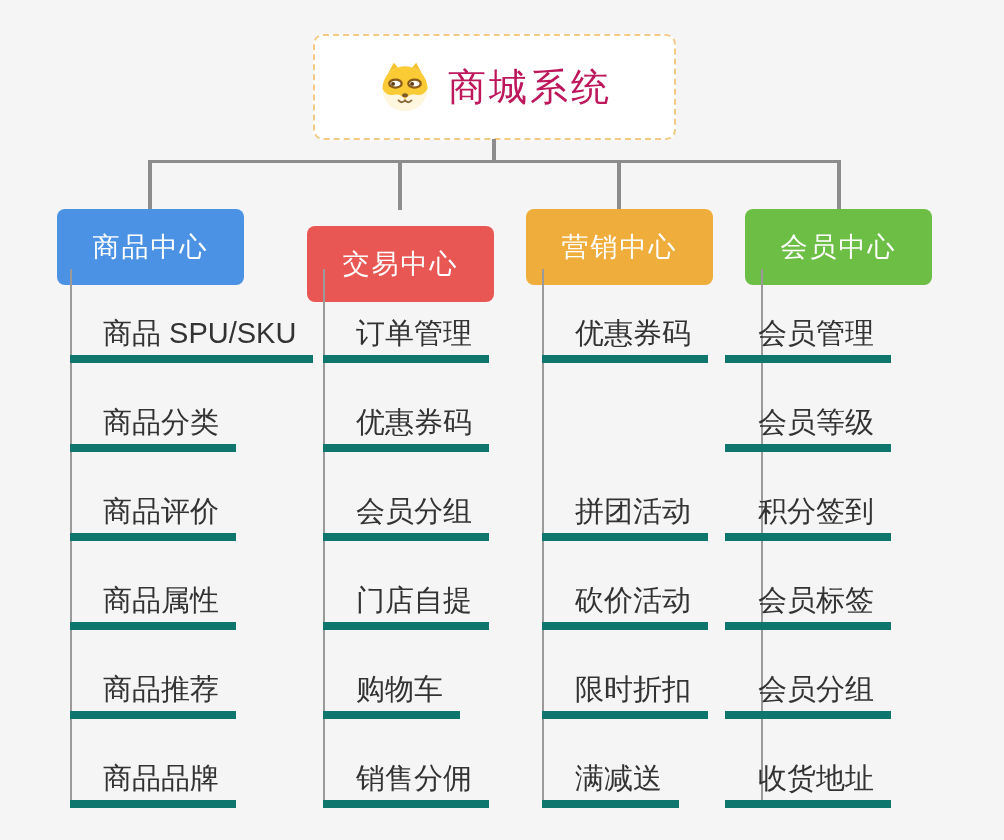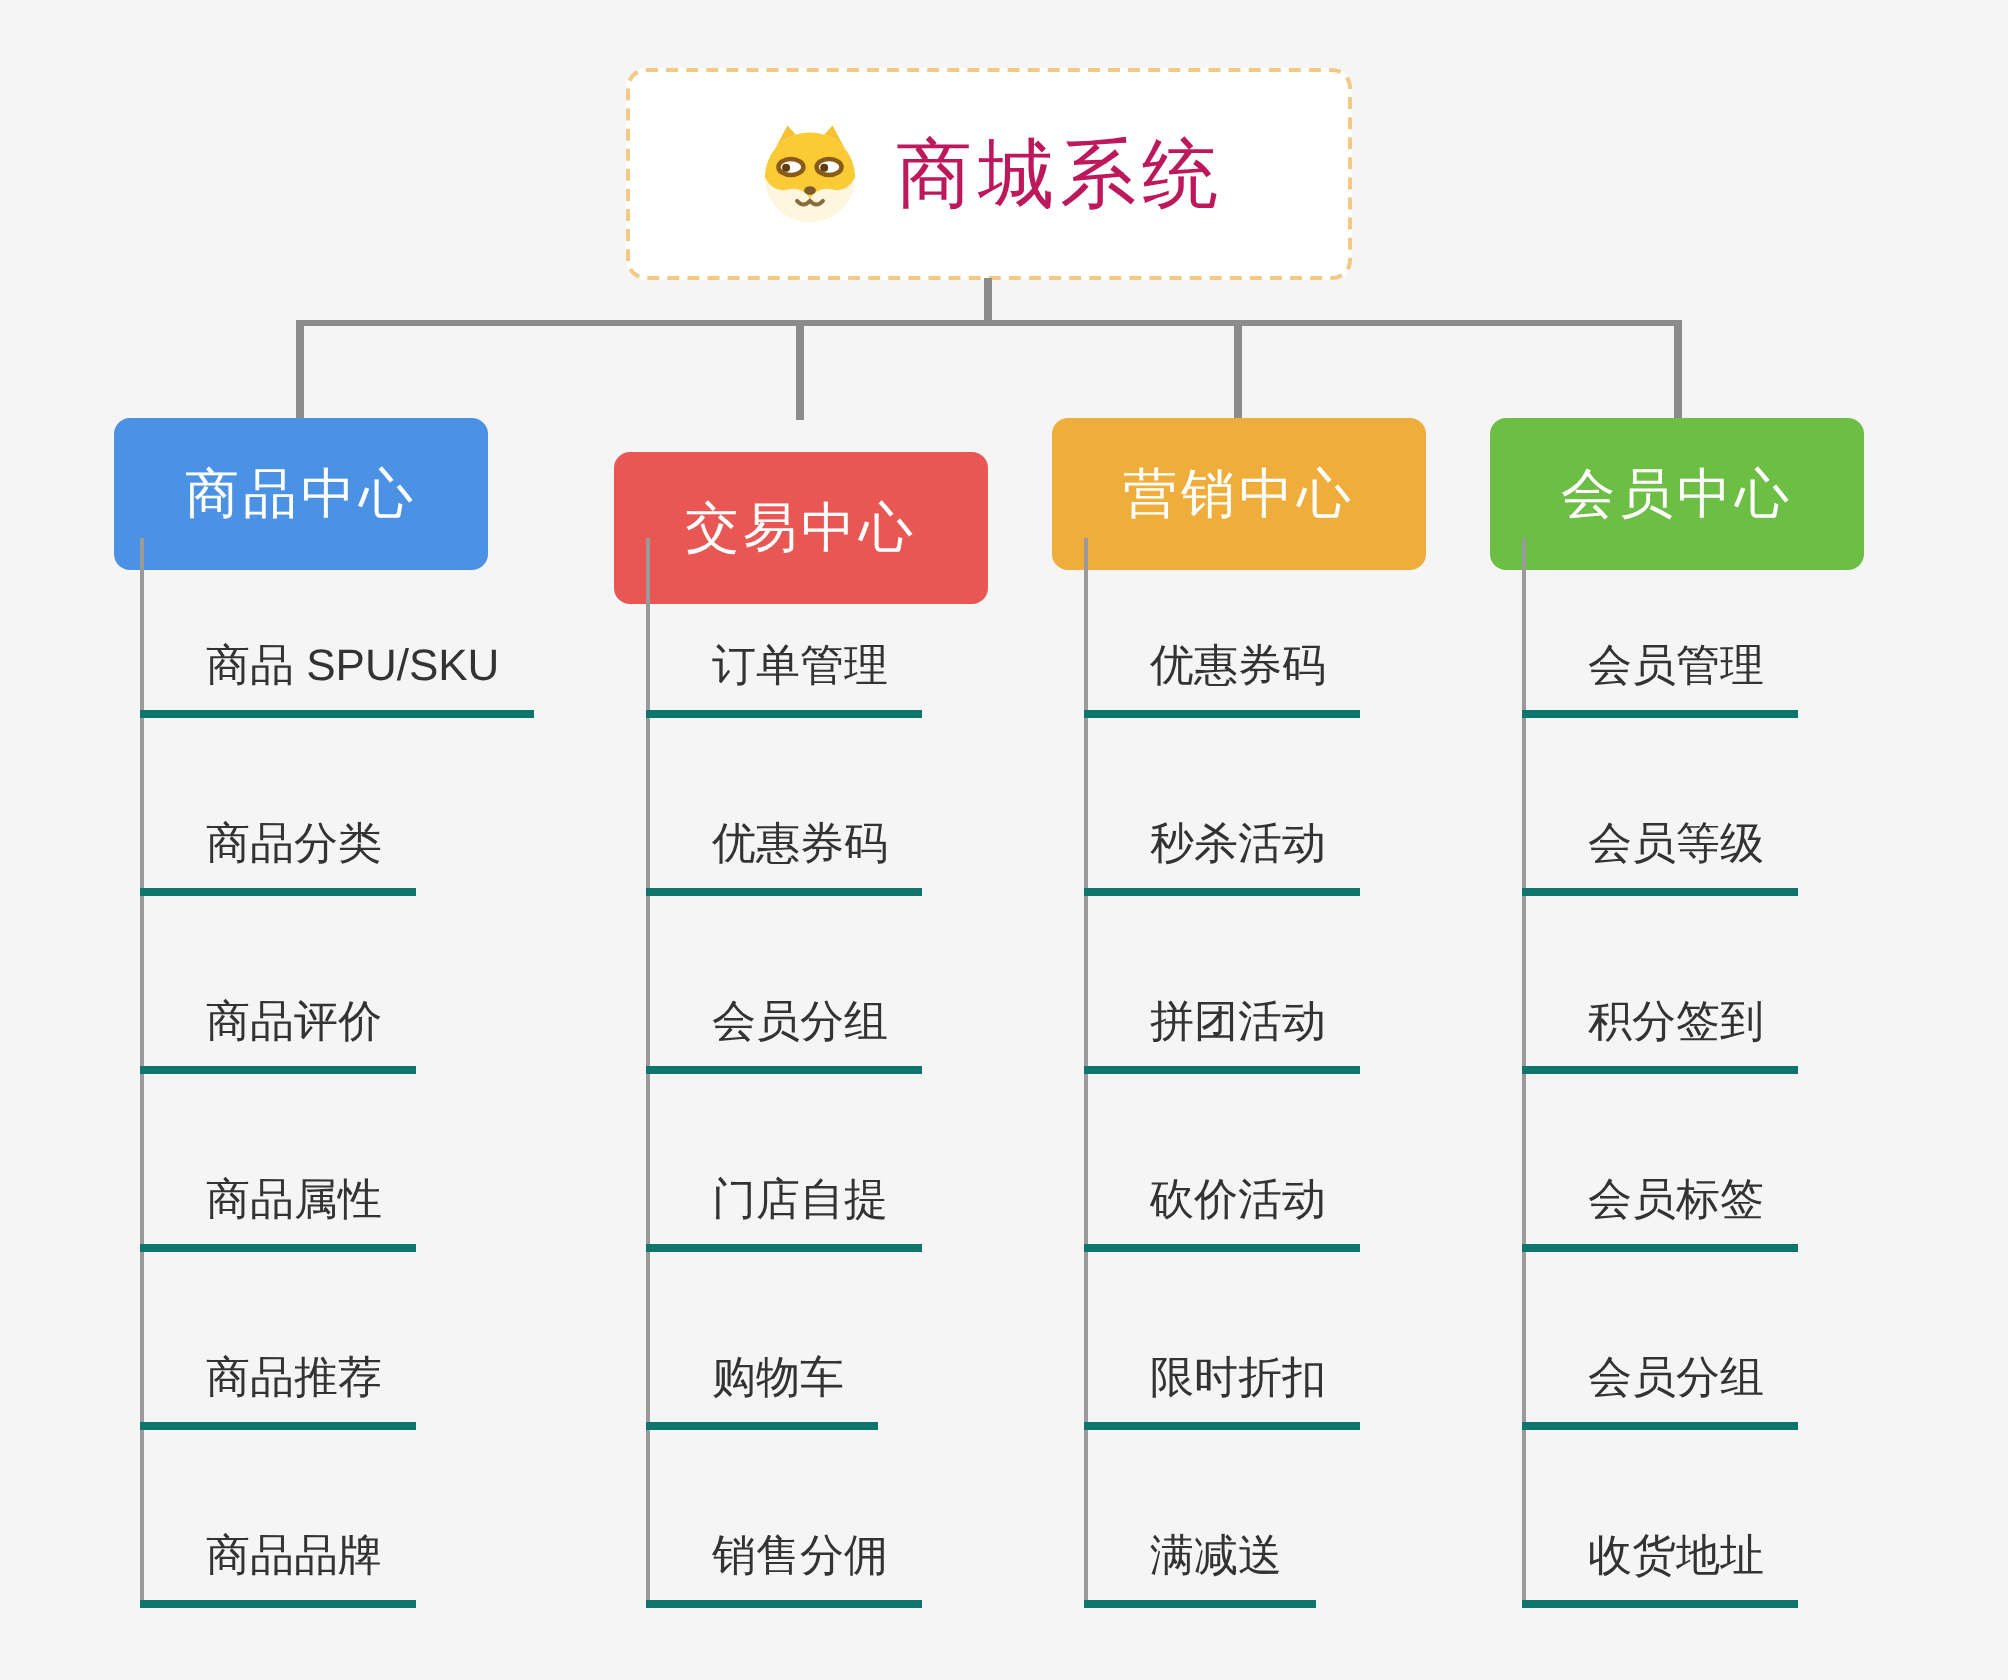--- a/index.html
+++ b/index.html
@@ -49,29 +49,29 @@
   
   .vline{position:absolute;top:269px;width:2px;height:533px;background:#9a9a9a;}
   .v0{left:70px;}
   .v1{left:323px;}
   .v2{left:542px;}
   .v3{left:761px;}
 
   
   .leaf{
     position:absolute;
-    font-size:22px;line-height:32px;color:#333333;
+    font-size:29px;line-height:32px;color:#333333;
     padding:0 17px 6px 33px;
-    border-bottom:4px solid #0f766e;
+    border-bottom:8px solid #0f766e;
     white-space:nowrap;
   }
   .c0{left:70px;}
   .c1{left:323px;}
   .c2{left:542px;}
-  .c3{left:761px;text-align:center;}
+  .c3{left:725px;text-align:center;}
   .r1{top:317px;}
   .r2{top:406px;}
   .r3{top:495px;}
   .r4{top:584px;}
   .r5{top:673px;}
   .r6{top:762px;}
 </style>
 </head>
 <body>
 
@@ -114,21 +114,20 @@
   <div class="leaf c1 r1">订单管理</div>
   <div class="leaf c1 r2">优惠券码</div>
   <div class="leaf c1 r3">会员分组</div>
   <div class="leaf c1 r4">门店自提</div>
   <div class="leaf c1 r5">购物车</div>
   <div class="leaf c1 r6">销售分佣</div>
 
   <div class="branch-box b2" style="background: rgb(239, 173, 60);">营销中心</div>
   <div class="vline v2"></div>
   <div class="leaf c2 r1">优惠券码</div>
-  <div class="leaf c2 r2">秒杀活动</div>
   <div class="leaf c2 r3">拼团活动</div>
   <div class="leaf c2 r4">砍价活动</div>
   <div class="leaf c2 r5">限时折扣</div>
   <div class="leaf c2 r6">满减送</div>
 
   <div class="branch-box b3" style="background: rgb(108, 190, 69);">会员中心</div>
   <div class="vline v3"></div>
   <div class="leaf c3 r1">会员管理</div>
   <div class="leaf c3 r2">会员等级</div>
   <div class="leaf c3 r3">积分签到</div>

